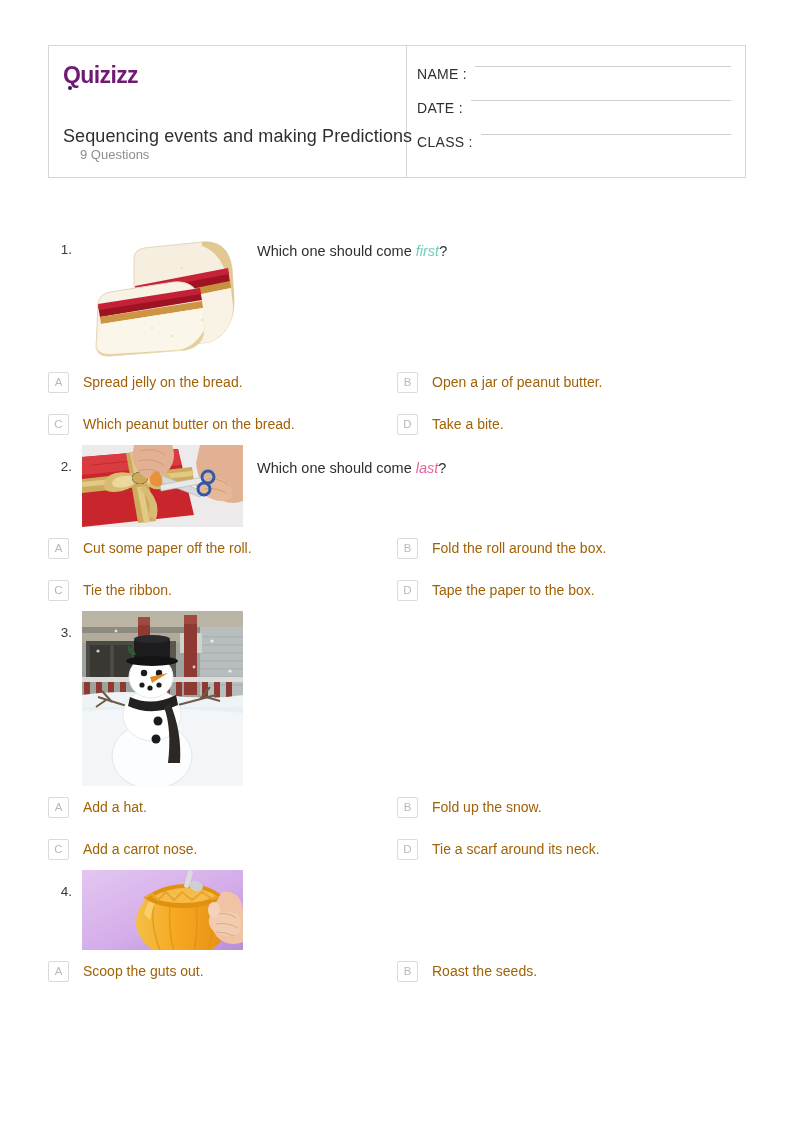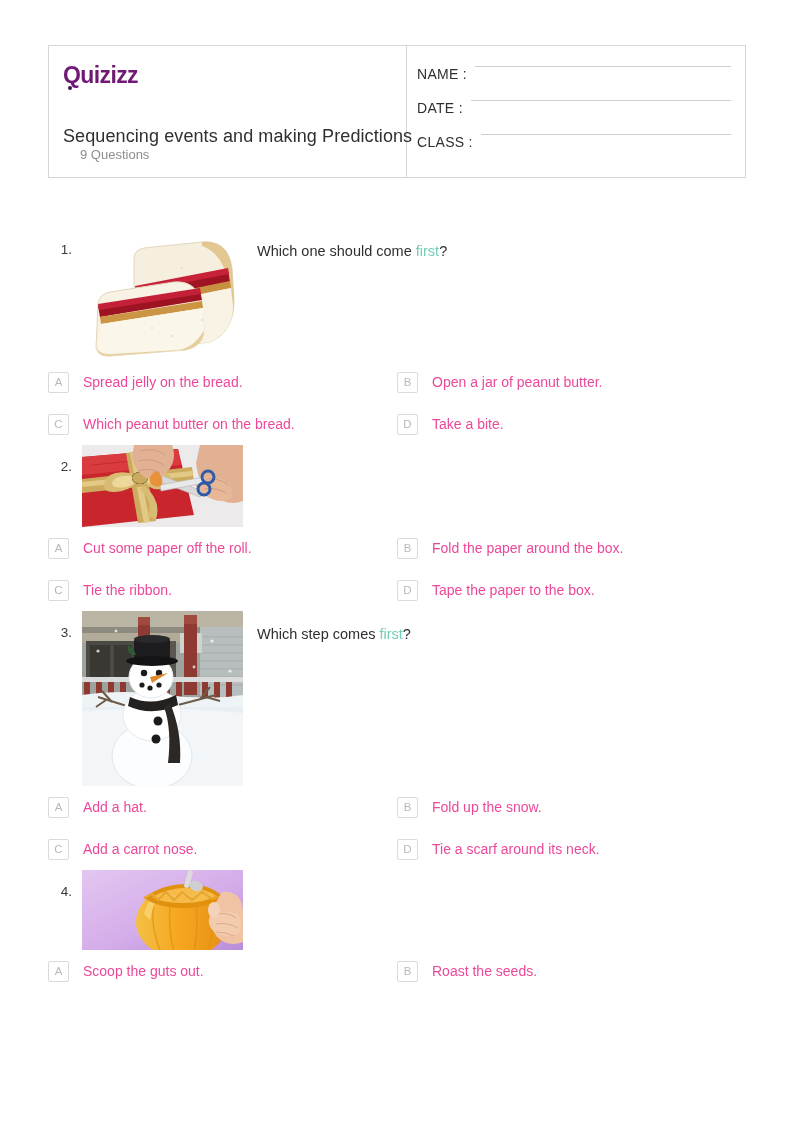--- a/index.html
+++ b/index.html
@@ -131,21 +131,21 @@
     flex: 0 0 161px;
   }
   .q-text {
     flex: 1;
     padding-left: 14px;
     padding-top: 14px;
     font-size: 14.5px;
     color: #2f2f2f;
     line-height: 1.3;
   }
-  .kw-first { color: #6ecfba; }
+  .kw-first { color: #6ecfba; font-style: italic; }
   .kw-last  { color: #e8659f; font-style: italic; }
 
   
   .options {
     display: flex;
     flex-wrap: wrap;
     padding-left: 0px;
   }
   .option {
     width: 50%;
@@ -161,21 +161,21 @@
     border-radius: 2px;
     color: #b9b9b9;
     font-size: 11.5px;
     display: flex;
     align-items: center;
     justify-content: center;
     margin-right: 14px;
   }
   .opt-text {
     font-size: 14px;
-    color: #ec4899;
+    color: #a16207;
   }
   .options .option:nth-child(odd) { padding-left: 0px; }
   .options .option:nth-child(even) { padding-left: 0px; }
 
   
   .pic { position: relative; width: 161px; overflow: hidden; }
 
   
   .pic-sandwich { height: 133px; background: #ffffff; }
 
@@ -323,29 +323,32 @@
             <path d="M122 44 Q134 42 144 48" stroke="#cf9d80" stroke-width="1" fill="none"></path>
 
             <path d="M78 30 L120 46 L118 52 L76 36 Z" fill="#d8d8d8" stroke="#b5b5b5" stroke-width="0.6"></path>
             <path d="M78 40 L122 32 L123 38 L79 46 Z" fill="#e9e9e9" stroke="#b5b5b5" stroke-width="0.6"></path>
             <circle cx="122" cy="44" r="6" fill="none" stroke="#2f5aa8" stroke-width="3"></circle>
             <circle cx="126" cy="32" r="6" fill="none" stroke="#2f5aa8" stroke-width="3"></circle>
             <path d="M74 26 Q82 30 80 40 Q74 44 68 38 Q66 30 74 26 Z" fill="#e8933a"></path>
           </svg>
         </div>
       </div>
+      <div class="q-text">
+        <span>Which one should come </span><span class="kw-last">last</span><span>?</span>
+      </div>
     </div>
     <div class="options">
       <div class="option">
         <span class="opt-letter">A</span>
         <span class="opt-text">Cut some paper off the roll.</span>
       </div>
       <div class="option">
         <span class="opt-letter">B</span>
-        <span class="opt-text">Fold the paper around the box.</span>
+        <span class="opt-text">Fold the roll around the box.</span>
       </div>
       <div class="option">
         <span class="opt-letter">C</span>
         <span class="opt-text">Tie the ribbon.</span>
       </div>
       <div class="option">
         <span class="opt-letter">D</span>
         <span class="opt-text">Tape the paper to the box.</span>
       </div>
     </div>
@@ -446,23 +449,20 @@
 
             <g fill="#ffffff" opacity=".75">
               <circle cx="16" cy="40" r="1.6"></circle>
               <circle cx="130" cy="30" r="1.6"></circle>
               <circle cx="148" cy="60" r="1.6"></circle>
               <circle cx="34" cy="20" r="1.4"></circle>
               <circle cx="112" cy="56" r="1.4"></circle>
             </g>
           </svg>
         </div>
-      </div>
-      <div class="q-text">
-        <span>Which step comes </span><span class="kw-first">first</span><span>?</span>
       </div>
     </div>
     <div class="options">
       <div class="option">
         <span class="opt-letter">A</span>
         <span class="opt-text">Add a hat.</span>
       </div>
       <div class="option">
         <span class="opt-letter">B</span>
         <span class="opt-text">Fold up the snow.</span>

